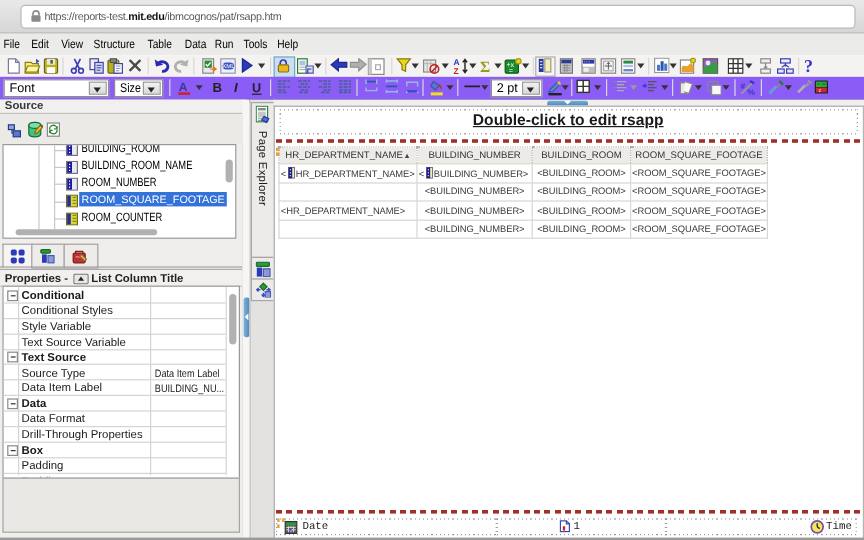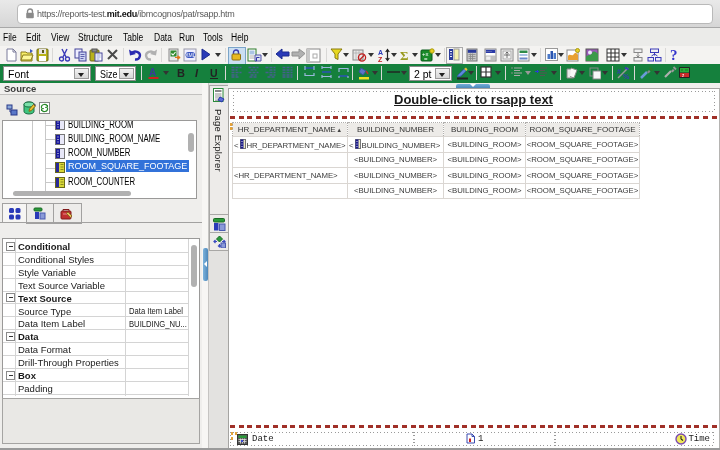--- a/index.html
+++ b/index.html
@@ -7,21 +7,21 @@
 
 #addr{left:0;top:0;width:720px;height:27px;background:linear-gradient(#e9e9e9,#d6d6d6);border-bottom:1px solid #a8a8a8;}
 #addrbox{left:17px;top:4px;width:694px;height:18px;background:#fff;border:1px solid #b9b9b9;border-radius:4px;}
 #url{left:37px;top:8.5px;font-size:9px;letter-spacing:-0.25px;color:#5a5a5a;white-space:nowrap;}
 #url b{color:#111;}
 
 #menu{left:0;top:28px;width:720px;height:18px;background:#ebebe9;font-size:10px;color:#000;}
 #menu span{position:absolute;top:4px;transform:scaleX(0.85);transform-origin:0 0;}
 
 #tb1{left:0;top:46px;width:720px;height:18px;background:#f4f3f1;}
-#tb2{left:0;top:64px;width:720px;height:19px;background:#15803d;border-bottom:3px solid #0c4a6e;}
+#tb2{left:0;top:64px;width:720px;height:19px;background:#8b5cf6;border-bottom:3px solid #0c4a6e;}
 .sep1{position:absolute;top:2px;width:1px;height:14px;background:#d9d8d6;}
 .ic{position:absolute;top:2px;width:14px;height:14px;}
 .ic svg{display:block;}
 .car{position:absolute;top:7px;width:0;height:0;border-left:3px solid transparent;border-right:3px solid transparent;border-top:4px solid #333;}
 .sel{white-space:nowrap;background:#fff;border:1px solid #8c8c8c;font-size:10.5px;color:#000;}
 .selbtn{position:absolute;right:1px;top:1px;bottom:1px;width:13px;background:linear-gradient(#f2f2f2,#d8d8d8);border:1px solid #9a9a9a;}
 .selbtn:after{content:"";position:absolute;left:2.5px;top:4px;border-left:3.5px solid transparent;border-right:3.5px solid transparent;border-top:4.5px solid #222;}
 
 #lp{left:0;top:83px;width:202px;height:367px;background:#efeeec;border-right:1px solid #b5b4b2;}
 #srchdr{left:0;top:0;width:202px;height:11px;border-bottom:1px solid #c2c1bf;font-size:9.5px;font-weight:bold;color:#3a3a3a;padding-left:4px;background:#f1f0ee;}
@@ -596,20 +596,28 @@
         <rect x="2" y="5" width="4" height="7" fill="#2a3ab8"></rect>
         <rect x="7" y="6" width="5" height="6" fill="#8a9ad8" stroke="#4a5ab0"></rect>
       </svg></div>
   <div class="tab" style="left:53px;width:27px"><svg style="margin:3.5px 0 0 6px" width="14" height="12">
         <rect x="1" y="3" width="10" height="8" rx="1" fill="#c03030" stroke="#801a1a"></rect>
         <path d="M3 3V1.5h6V3" fill="none" stroke="#801a1a"></path>
         <path d="M3 6h6" stroke="#e88a8a"></path>
         <path d="M8 4l4 4-1.5 1.5-4-4z" fill="#e8c060" stroke="#8a6a20"></path>
       </svg></div>
   <div class="abs" style="left:0;top:138.5px;width:202px;height:1px;background:#a2a1a0"></div>
+  <div class="abs" id="prophdr">
+      <span style="position:absolute;left:4px;top:1.5px">Properties - </span>
+      <svg style="position:absolute;left:61px;top:2.5px" width="13" height="9">
+        <rect x="0.5" y="0.5" width="12" height="8" rx="1" fill="#e8e6e2" stroke="#777"></rect>
+        <path d="M6.5 2.5L9 6H4z" fill="#222"></path>
+      </svg>
+      <span style="position:absolute;left:76px;top:1.5px">List Column Title</span>
+    </div>
   <div class="abs" id="pgrid">
     <div class="prow" style="top:12.9px">
         <span class="lab">Conditional Styles</span>
       </div>
     <div class="prow" style="top:0">
         <span class="gut" style="top:2.5px"></span>
         <span class="lab pcat">Conditional</span>
       </div>
     <div class="prow" style="top:25.8px">
         <span class="lab">Style Variable</span>
@@ -688,21 +696,21 @@
   <div class="abs" id="cvh">
       <span style="position:absolute;left:14px;top:0.5px;width:0;height:0;border-left:3px solid transparent;border-right:3px solid transparent;border-top:3px solid #fff"></span>
     </div>
   <div class="abs" id="page">
     <div class="abs" id="hdrbox">
         <div class="doth" style="left:0;top:0;width:481px"></div>
         <div class="doth" style="left:0;top:20px;width:481px"></div>
         <div class="dotv" style="left:0;top:0;height:20px"></div>
         <div class="dotv" style="left:481px;top:0;height:20px"></div>
       </div>
-    <div class="abs" id="title">Double-click to rsapp text</div>
+    <div class="abs" id="title">Double-click to edit rsapp</div>
     <div class="redline" style="top:27px"></div>
     <div class="dots3" style="left:1px;top:34px">
         <i style="left:0;top:0"></i>
         <i style="left:4px;top:0"></i>
         <i style="left:0;top:4px"></i>
       </div>
     <table class="abs" id="rt">
       <tbody>
           <tr>
             <td class="hd" style="width:114px">HR_DEPARTMENT_NAME <span style="font-size:6px;color:#444">▲</span></td>

